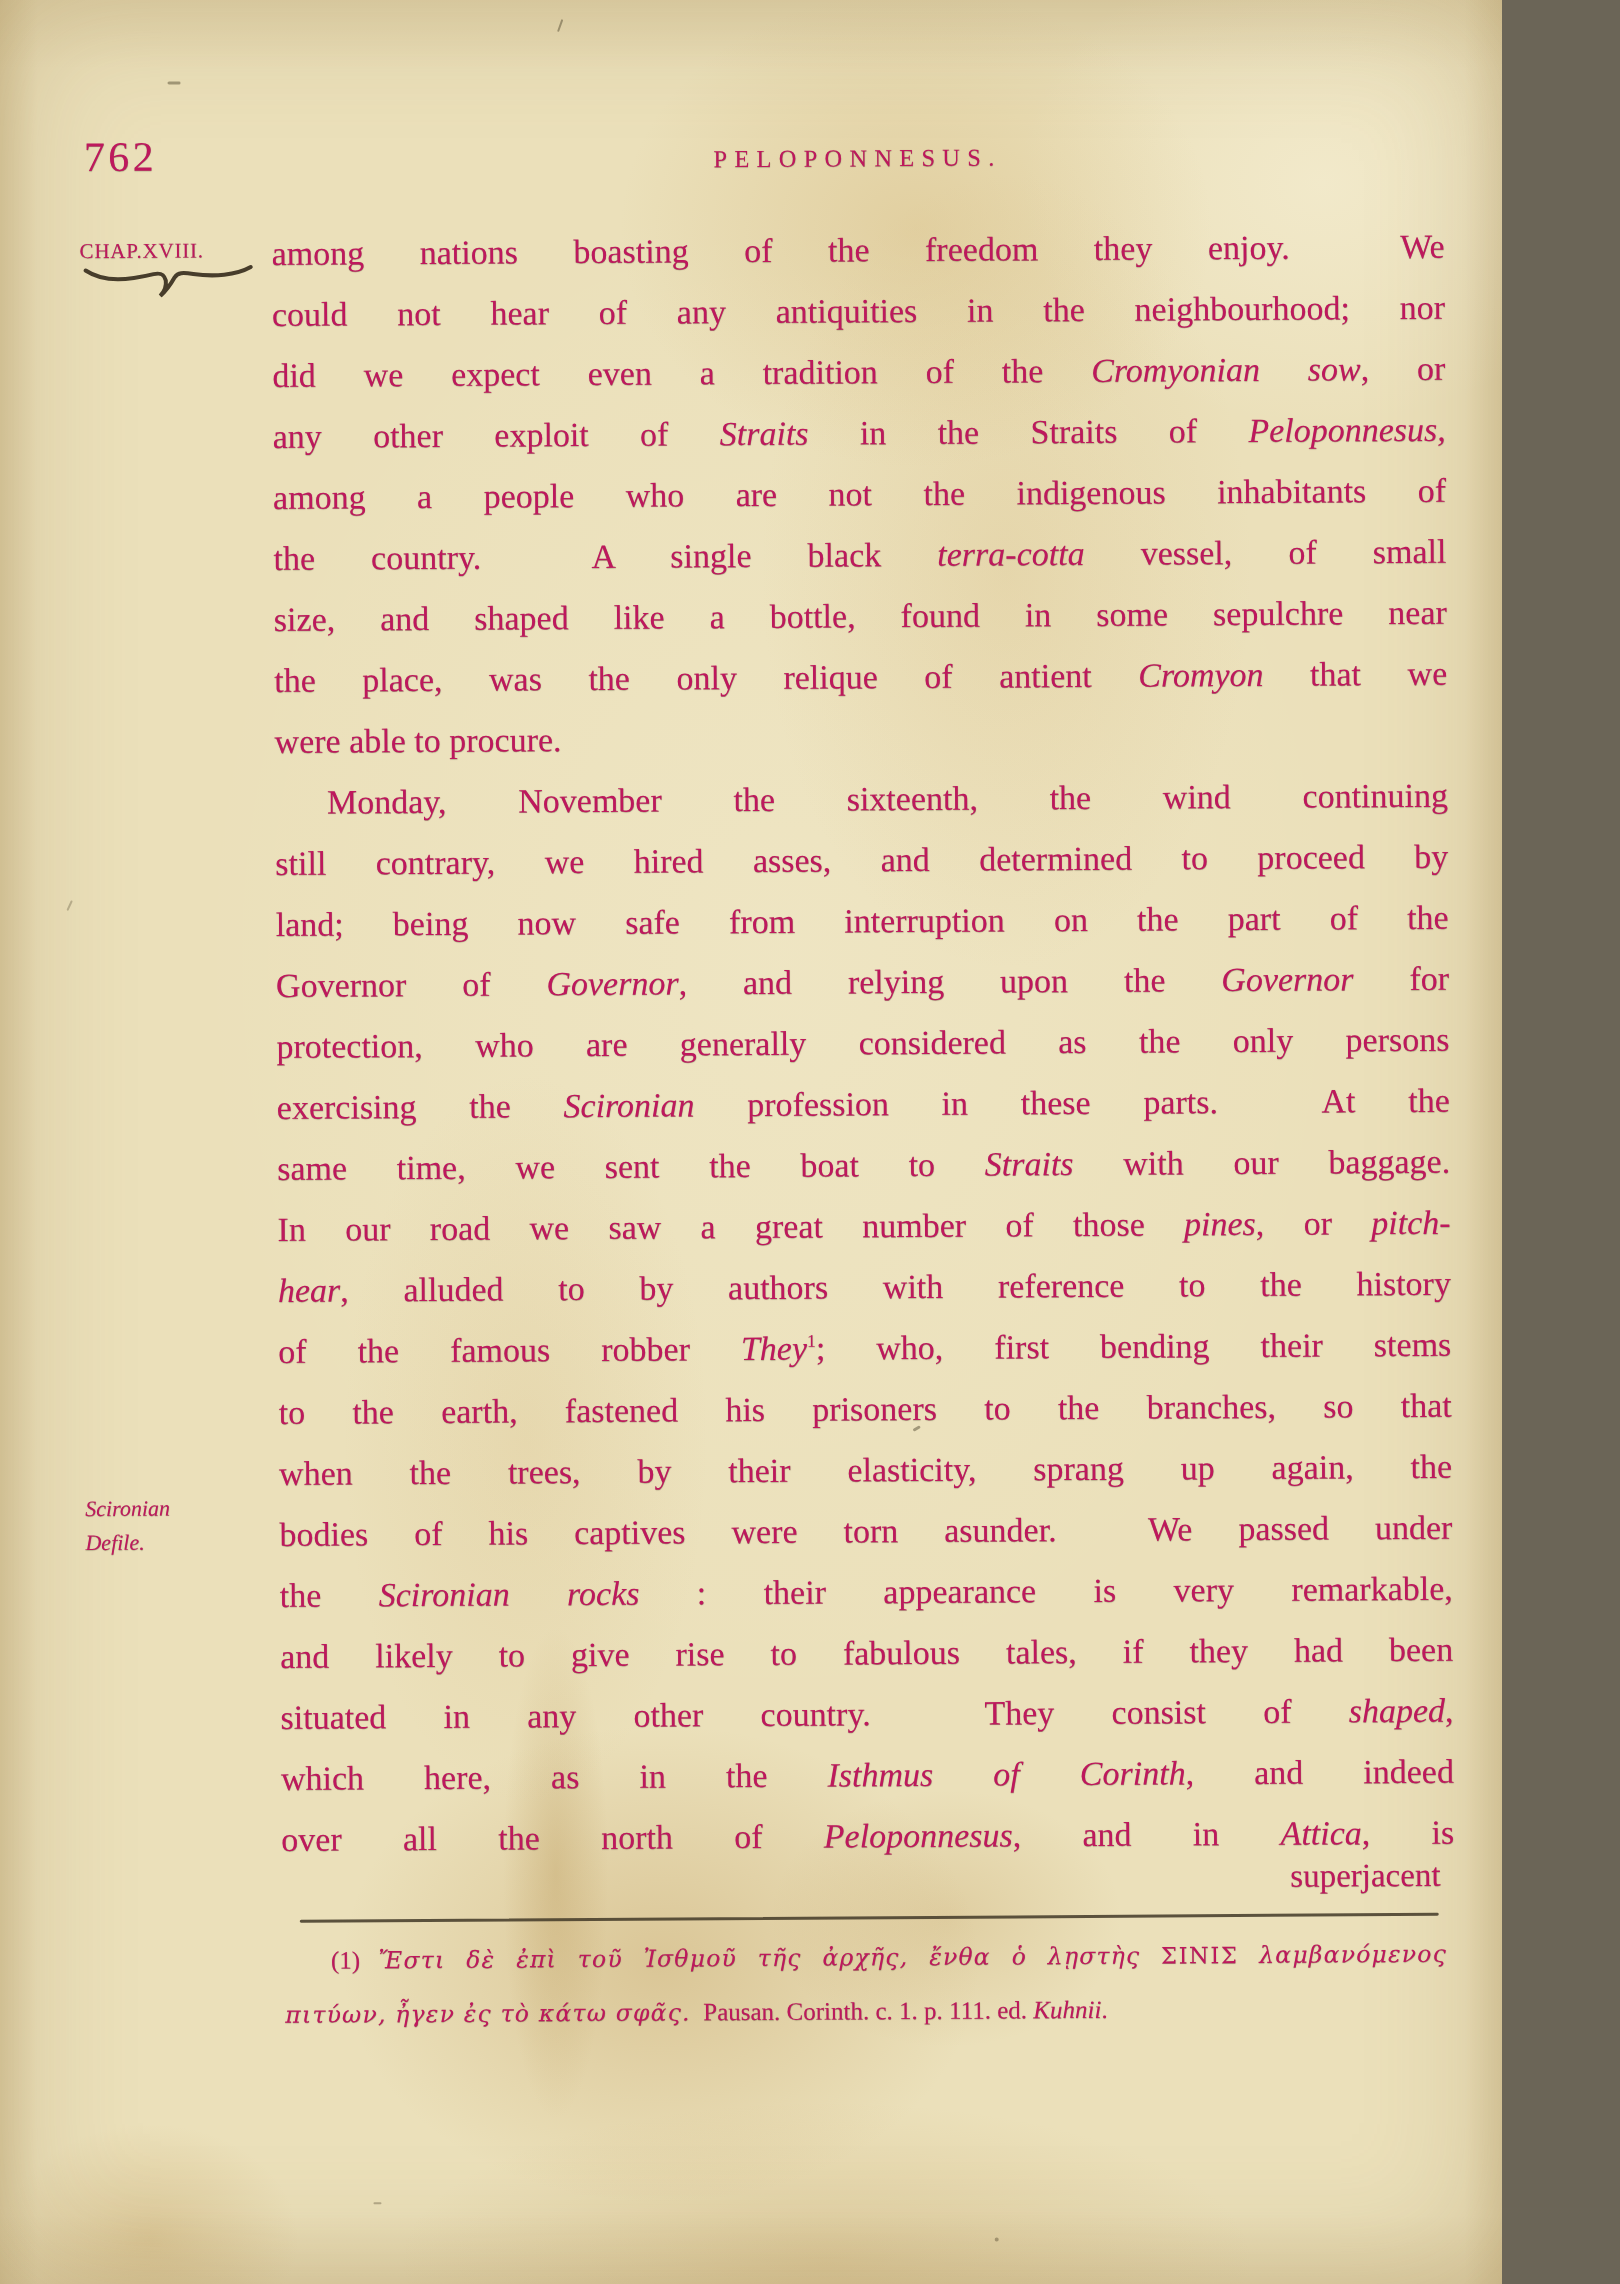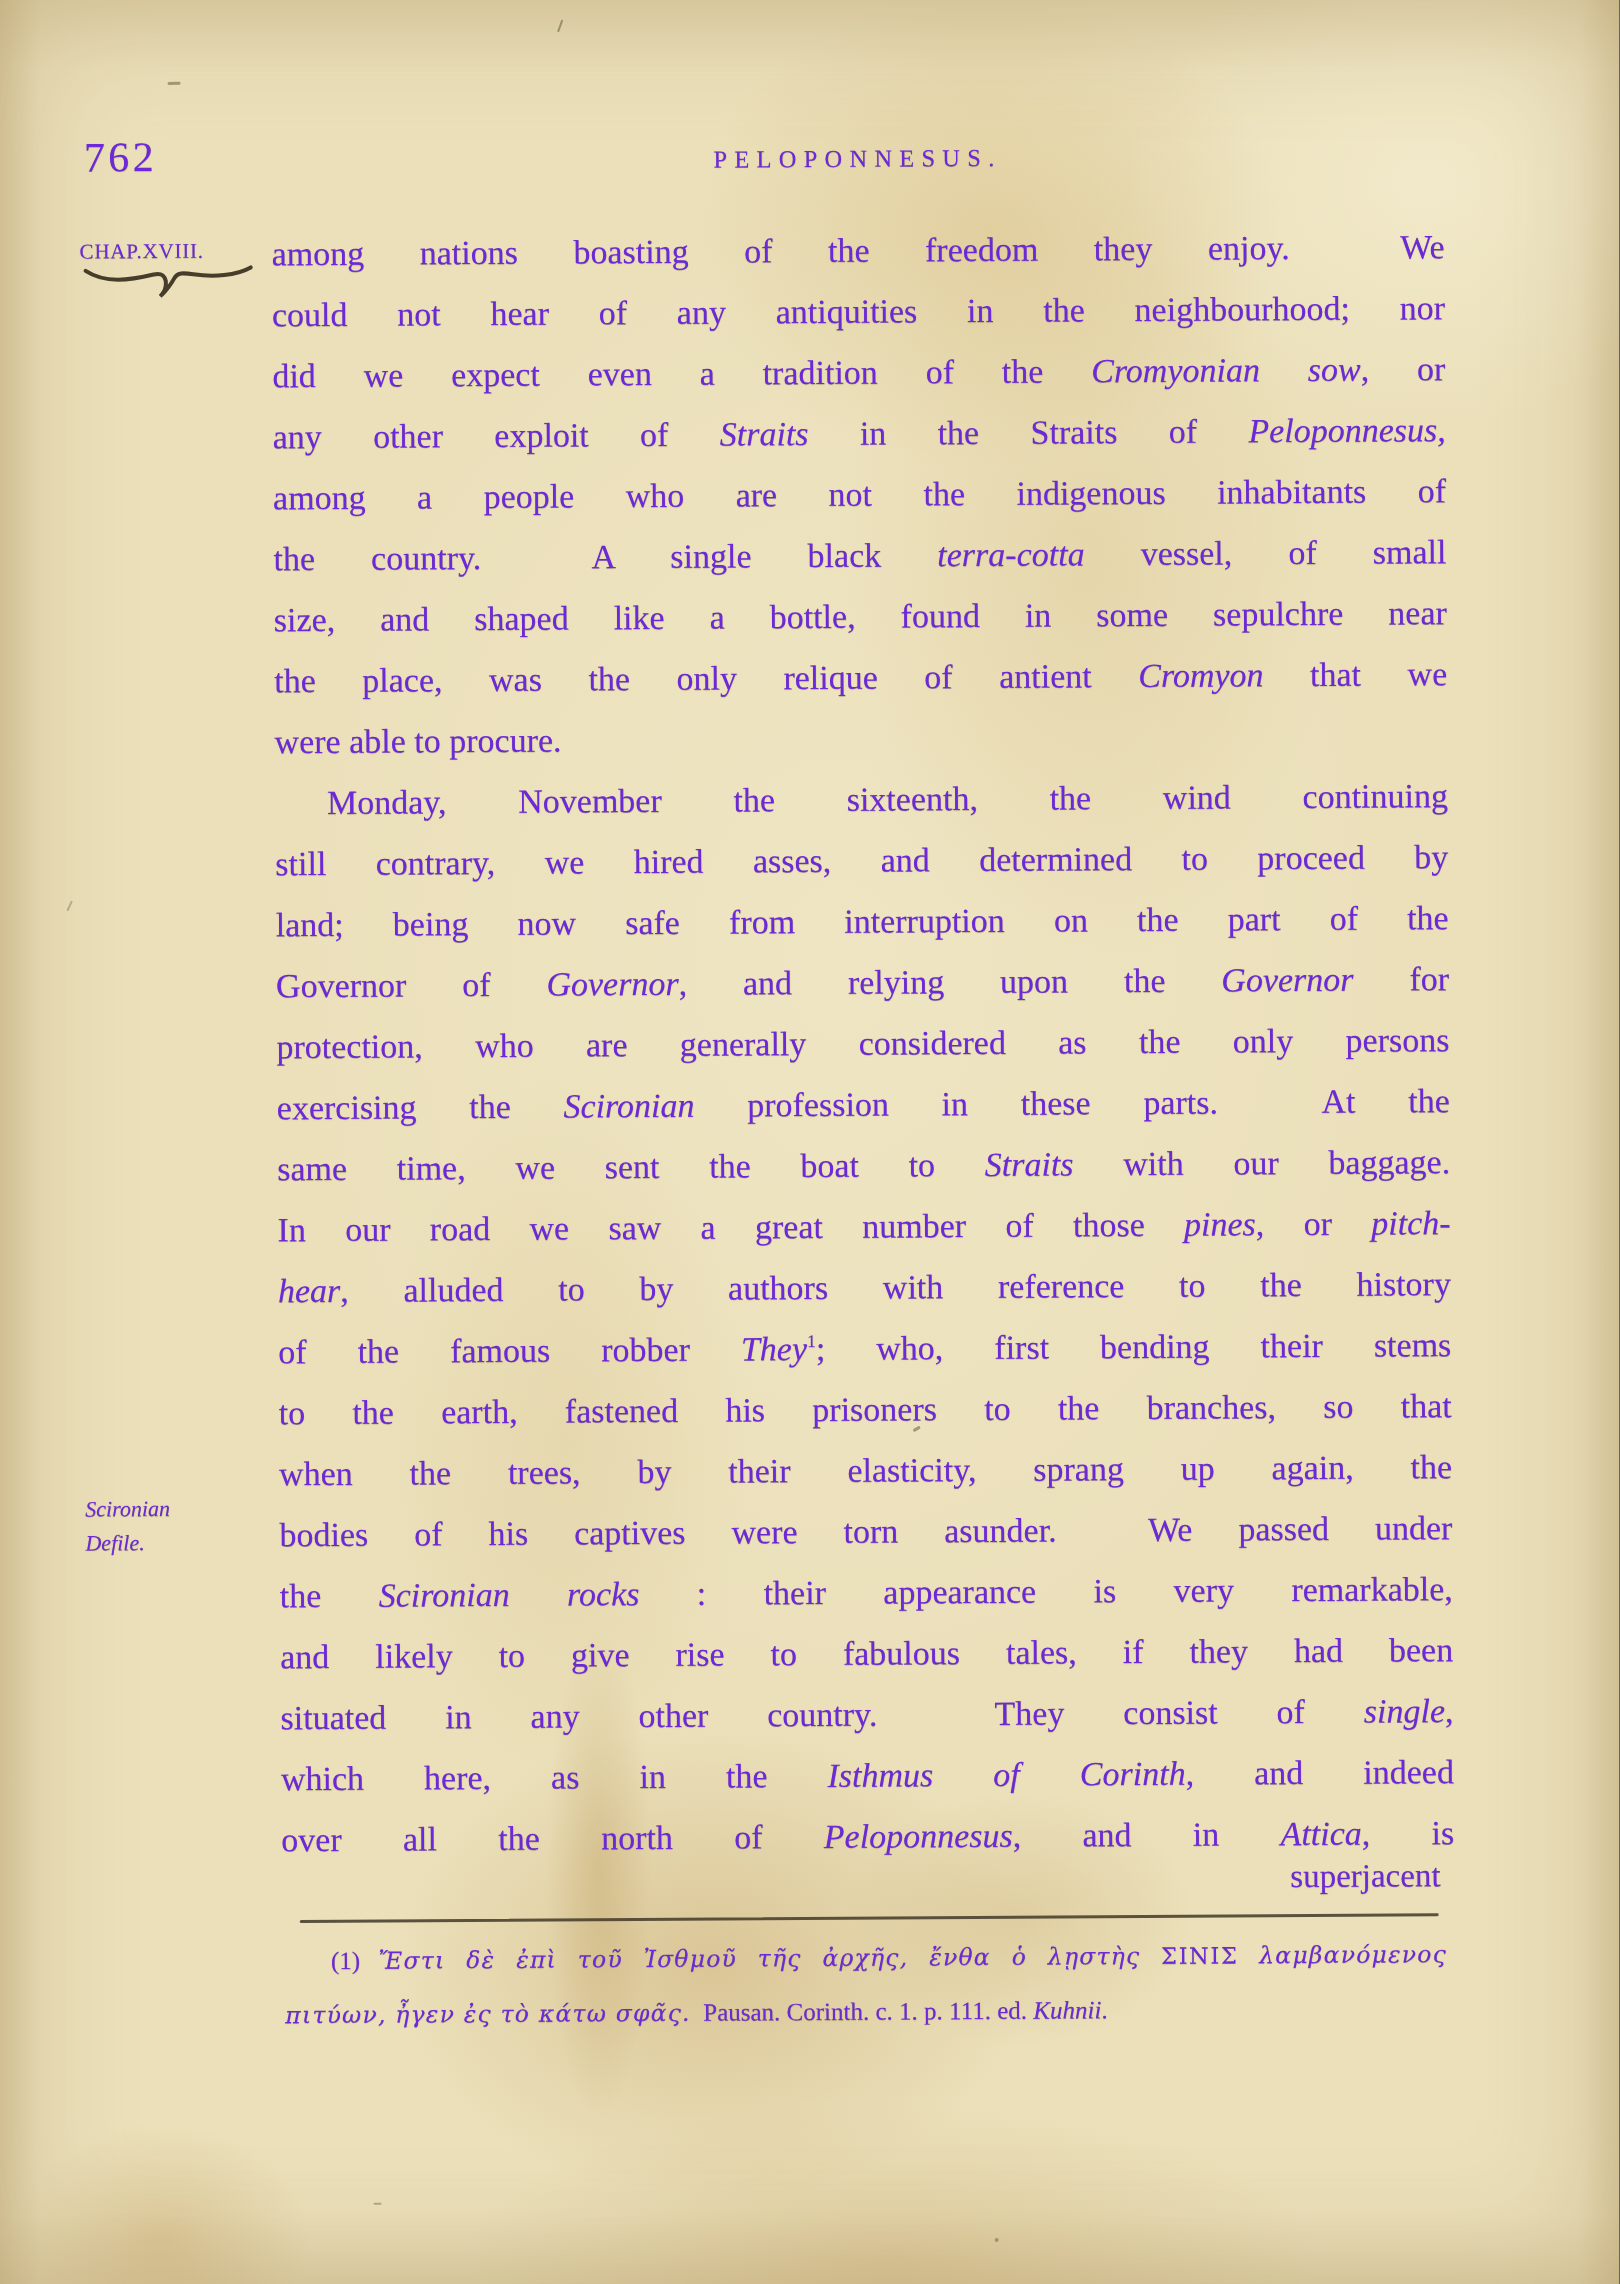--- a/index.html
+++ b/index.html
@@ -1,20 +1,20 @@
 <!DOCTYPE html>
 <html style="font-size:13px"><head>
 <meta charset="utf-8">
 <style>
   html,body{margin:0;padding:0;background:#6b6557;}
   .page{
-    position:relative;width:1619px;height:2284px;overflow:hidden;
+    position:relative;width:1502px;height:2284px;overflow:hidden;
     background:#ebe0ba;
     font-family:"Liberation Serif",serif;
-    color:#6d28d9;
+    color:#be185d;
   }
   .stains{
     position:absolute;inset:0;pointer-events:none;
     background:
       radial-gradient(ellipse 424px 342px at 61% 10%, rgba(203,168,100,0.30), rgba(203,168,100,0) 70%),
       radial-gradient(ellipse 342px 554px at 67% 25%, rgba(205,172,108,0.22), rgba(205,172,108,0) 72%),
       radial-gradient(ellipse 244px 489px at 35% 63%, rgba(200,165,100,0.16), rgba(200,165,100,0) 75%),
       radial-gradient(ellipse 73px 342px at 37% 82%, rgba(175,138,70,0.28), rgba(175,138,70,0) 72%),
       radial-gradient(ellipse 456px 342px at 44% 86%, rgba(182,142,75,0.32), rgba(182,142,75,0) 70%),
       radial-gradient(ellipse 244px 179px at 63% 84%, rgba(185,148,82,0.24), rgba(185,148,82,0) 72%),
@@ -101,21 +101,21 @@
         <div class="line"><span class="seg-r">exercising the </span><span class="seg-i">Scironian</span><span class="seg-r"> profession in these parts.&nbsp; At the</span></div>
         <div class="line"><span class="seg-r">same time, we sent the boat to </span><span class="seg-i">Straits</span><span class="seg-r"> with our baggage.</span></div>
         <div class="line"><span class="seg-r">In our road we saw a great number of those </span><span class="seg-i">pines</span><span class="seg-r">, or </span><span class="seg-i">pitch-</span></div>
         <div class="line"><span class="seg-i">hear</span><span class="seg-r">, alluded to by authors with reference to the history</span></div>
         <div class="line"><span class="seg-r">of the famous robber </span><span class="seg-i">They</span><span class="seg-s">1</span><span class="seg-r">; who, first bending their stems</span></div>
         <div class="line"><span class="seg-r">to the earth, fastened his prisoners to the branches, so that</span></div>
         <div class="line"><span class="seg-r">when the trees, by their elasticity, sprang up again, the</span></div>
         <div class="line"><span class="seg-r">bodies of his captives were torn asunder.&nbsp; We passed under</span></div>
         <div class="line"><span class="seg-r">the </span><span class="seg-i">Scironian rocks</span><span class="seg-r"> : their appearance is very remarkable,</span></div>
         <div class="line"><span class="seg-r">and likely to give rise to fabulous tales, if they had been</span></div>
-        <div class="line"><span class="seg-r">situated in any other country.&nbsp; They consist of </span><span class="seg-i">single</span><span class="seg-r">,</span></div>
+        <div class="line"><span class="seg-r">situated in any other country.&nbsp; They consist of </span><span class="seg-i">shaped</span><span class="seg-r">,</span></div>
         <div class="line"><span class="seg-r">which here, as in the </span><span class="seg-i">Isthmus of Corinth</span><span class="seg-r">, and indeed</span></div>
         <div class="line"><span class="seg-r">over all the north of </span><span class="seg-i">Peloponnesus</span><span class="seg-r">, and in </span><span class="seg-i">Attica</span><span class="seg-r">, is</span></div>
       </div>
 
     <div class="catchword inktxt">superjacent</div>
 
     <div class="footrule"></div>
 
     <div id="footnote-lines" class="footblock inktxt">
         <div class="fline ind"><span class="seg-r">(1) </span><span class="seg-g">Ἔστι δὲ ἐπὶ τοῦ Ἰσθμοῦ τῆς ἀρχῆς, ἔνθα ὁ λῃστὴς </span><span class="seg-G">ΣΙΝΙΣ</span><span class="seg-g"> λαμβανόμενος</span></div>

